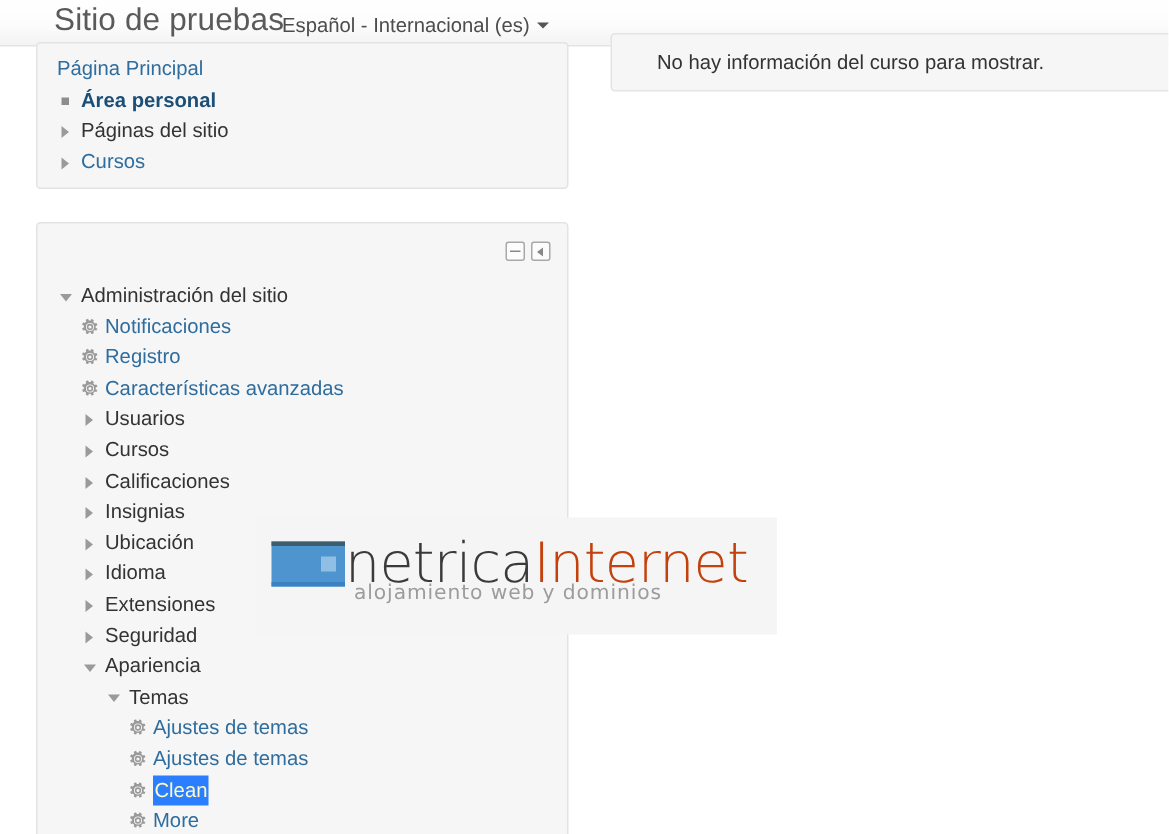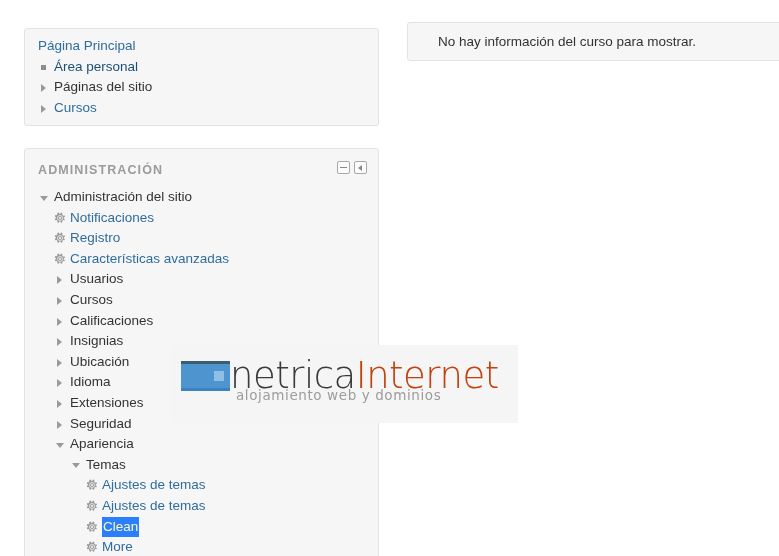--- a/index.html
+++ b/index.html
@@ -66,21 +66,21 @@
 
   
   .tree{ position:relative; }
   .trow{
     position:relative; height:20.6px; line-height:20.6px;
     white-space:nowrap; font-size:13.5px;
   }
   .trow .lbl{ cursor:pointer; }
   .lnk{ color:#2f6d9e; }
   .dark{ color:#333333; }
-  .bold{ font-weight:normal; color:#1b4f78; }
+  .bold{ font-weight:bold; color:#1b4f78; }
 
   
   .m{ position:absolute; top:0; height:20.6px; width:14px; }
   .arrow-r{
     position:absolute; left:3px; top:7px;
     border-top:4px solid transparent; border-bottom:4px solid transparent;
     border-left:5px solid #9a9a9a;
   }
   .arrow-d{
     position:absolute; left:2px; top:8.5px;
@@ -132,20 +132,26 @@
 
   .sel{
     background:#2b7fff; color:#fef9c3; padding:0 1px;
   }
 </style>
 </head>
 <body>
 
 <div id="page">
 
+  <div class="header">
+    <div class="site-title">Sitio de pruebas</div>
+    <div class="lang-menu">
+      <span>Español - Internacional (es)</span><span class="caret"></span>
+    </div>
+  </div>
 
   <div class="block" id="block-nav">
     <div class="tree" id="nav-tree" style="position:absolute;left:13px;top:7px;">
         <div class="trow">
           <span class="lbl lnk" style="position:absolute;left:0px;top:0;">Página Principal</span>
         </div>
         <div class="trow">
           <span style="position:absolute;left:0px;top:0;">
             <span class="m">
               <span class="sq"></span>
@@ -167,21 +173,20 @@
               <span class="arrow-r"></span>
             </span>
           </span>
           <span class="lbl lnk" style="position:absolute;left:16px;top:0;">Cursos</span>
         </div>
       </div>
   </div>
 
   <div class="block" id="block-admin">
     <div class="block-header">
-      <div class="block-title">ADMINISTRACIÓN</div>
       <div class="block-controls">
         <div class="ctl">
             <span class="minus"></span>
           </div>
         <div class="ctl">
             <span class="chev"></span>
           </div>
       </div>
     </div>
     <div class="tree" id="admin-tree" style="position:absolute;left:13px;top:38px;">

